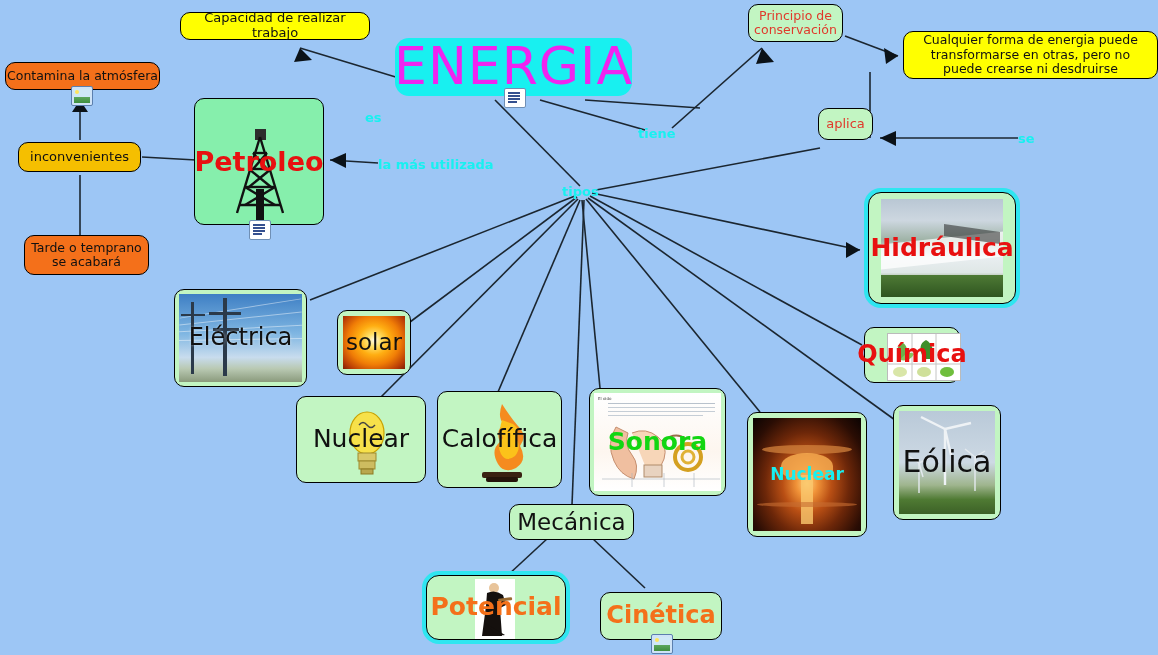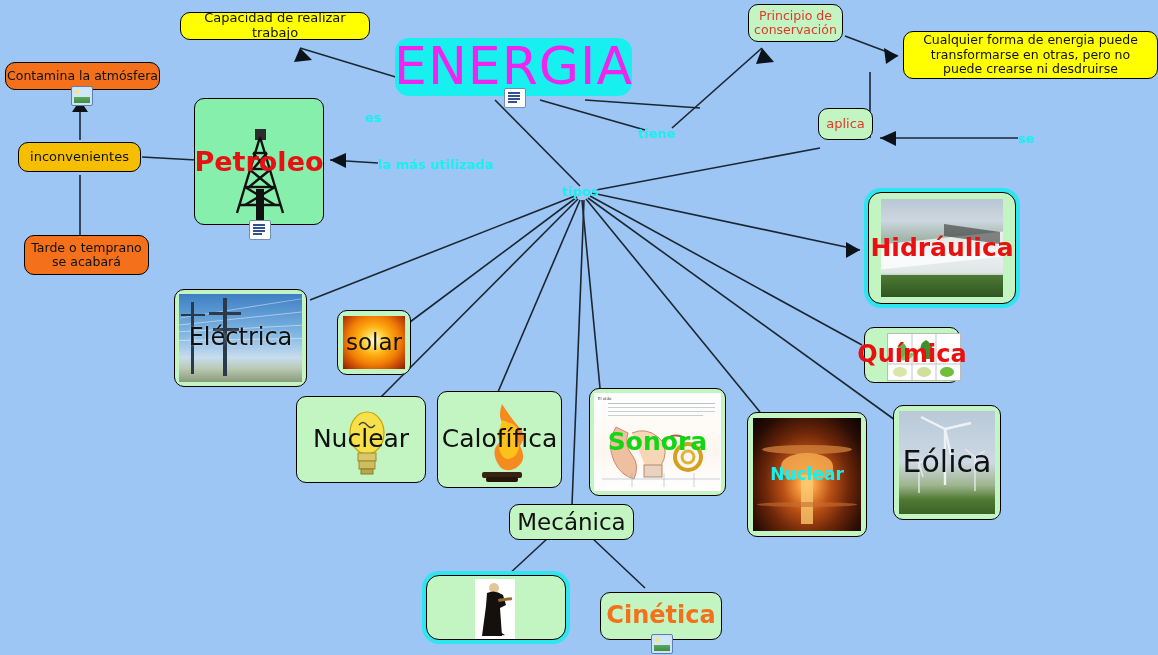--- a/index.html
+++ b/index.html
@@ -270,20 +270,21 @@
   <div class="node mint rounded sel" style="left:426px;top:575px;width:140px;height:65px;">
     <div class="archer" style="left:48px;top:3px;width:40px;height:60px;">
       <svg width="40" height="60" viewBox="0 0 40 60">
         <rect width="40" height="60" fill="#fff"></rect>
         <circle cx="19" cy="9" r="5" fill="#e8c49a"></circle>
         <path d="M12 14 q8 -4 16 2 l3 10 l-6 3 l2 28 l-20 0 l4 -30 z" fill="#15100e"></path>
         <rect x="23" y="20" width="14" height="3" rx="1" fill="#9a6b33" transform="rotate(-8 23 20)"></rect>
         <path d="M10 44 q10 14 20 12" fill="#15100e"></path>
       </svg>
     </div>
+    <span class="lbl t-orange" style="font-size:25px;">Potencial</span>
   </div>
 
   <div class="node mint rounded" style="left:600px;top:592px;width:122px;height:48px;">
     <span class="lbl t-orange" style="font-size:24px;">Cinética</span>
   </div>
   <div class="imgicon" style="left:651px;top:634px;">
     <div class="inner"></div>
       <div class="sun"></div>
   </div>
 

